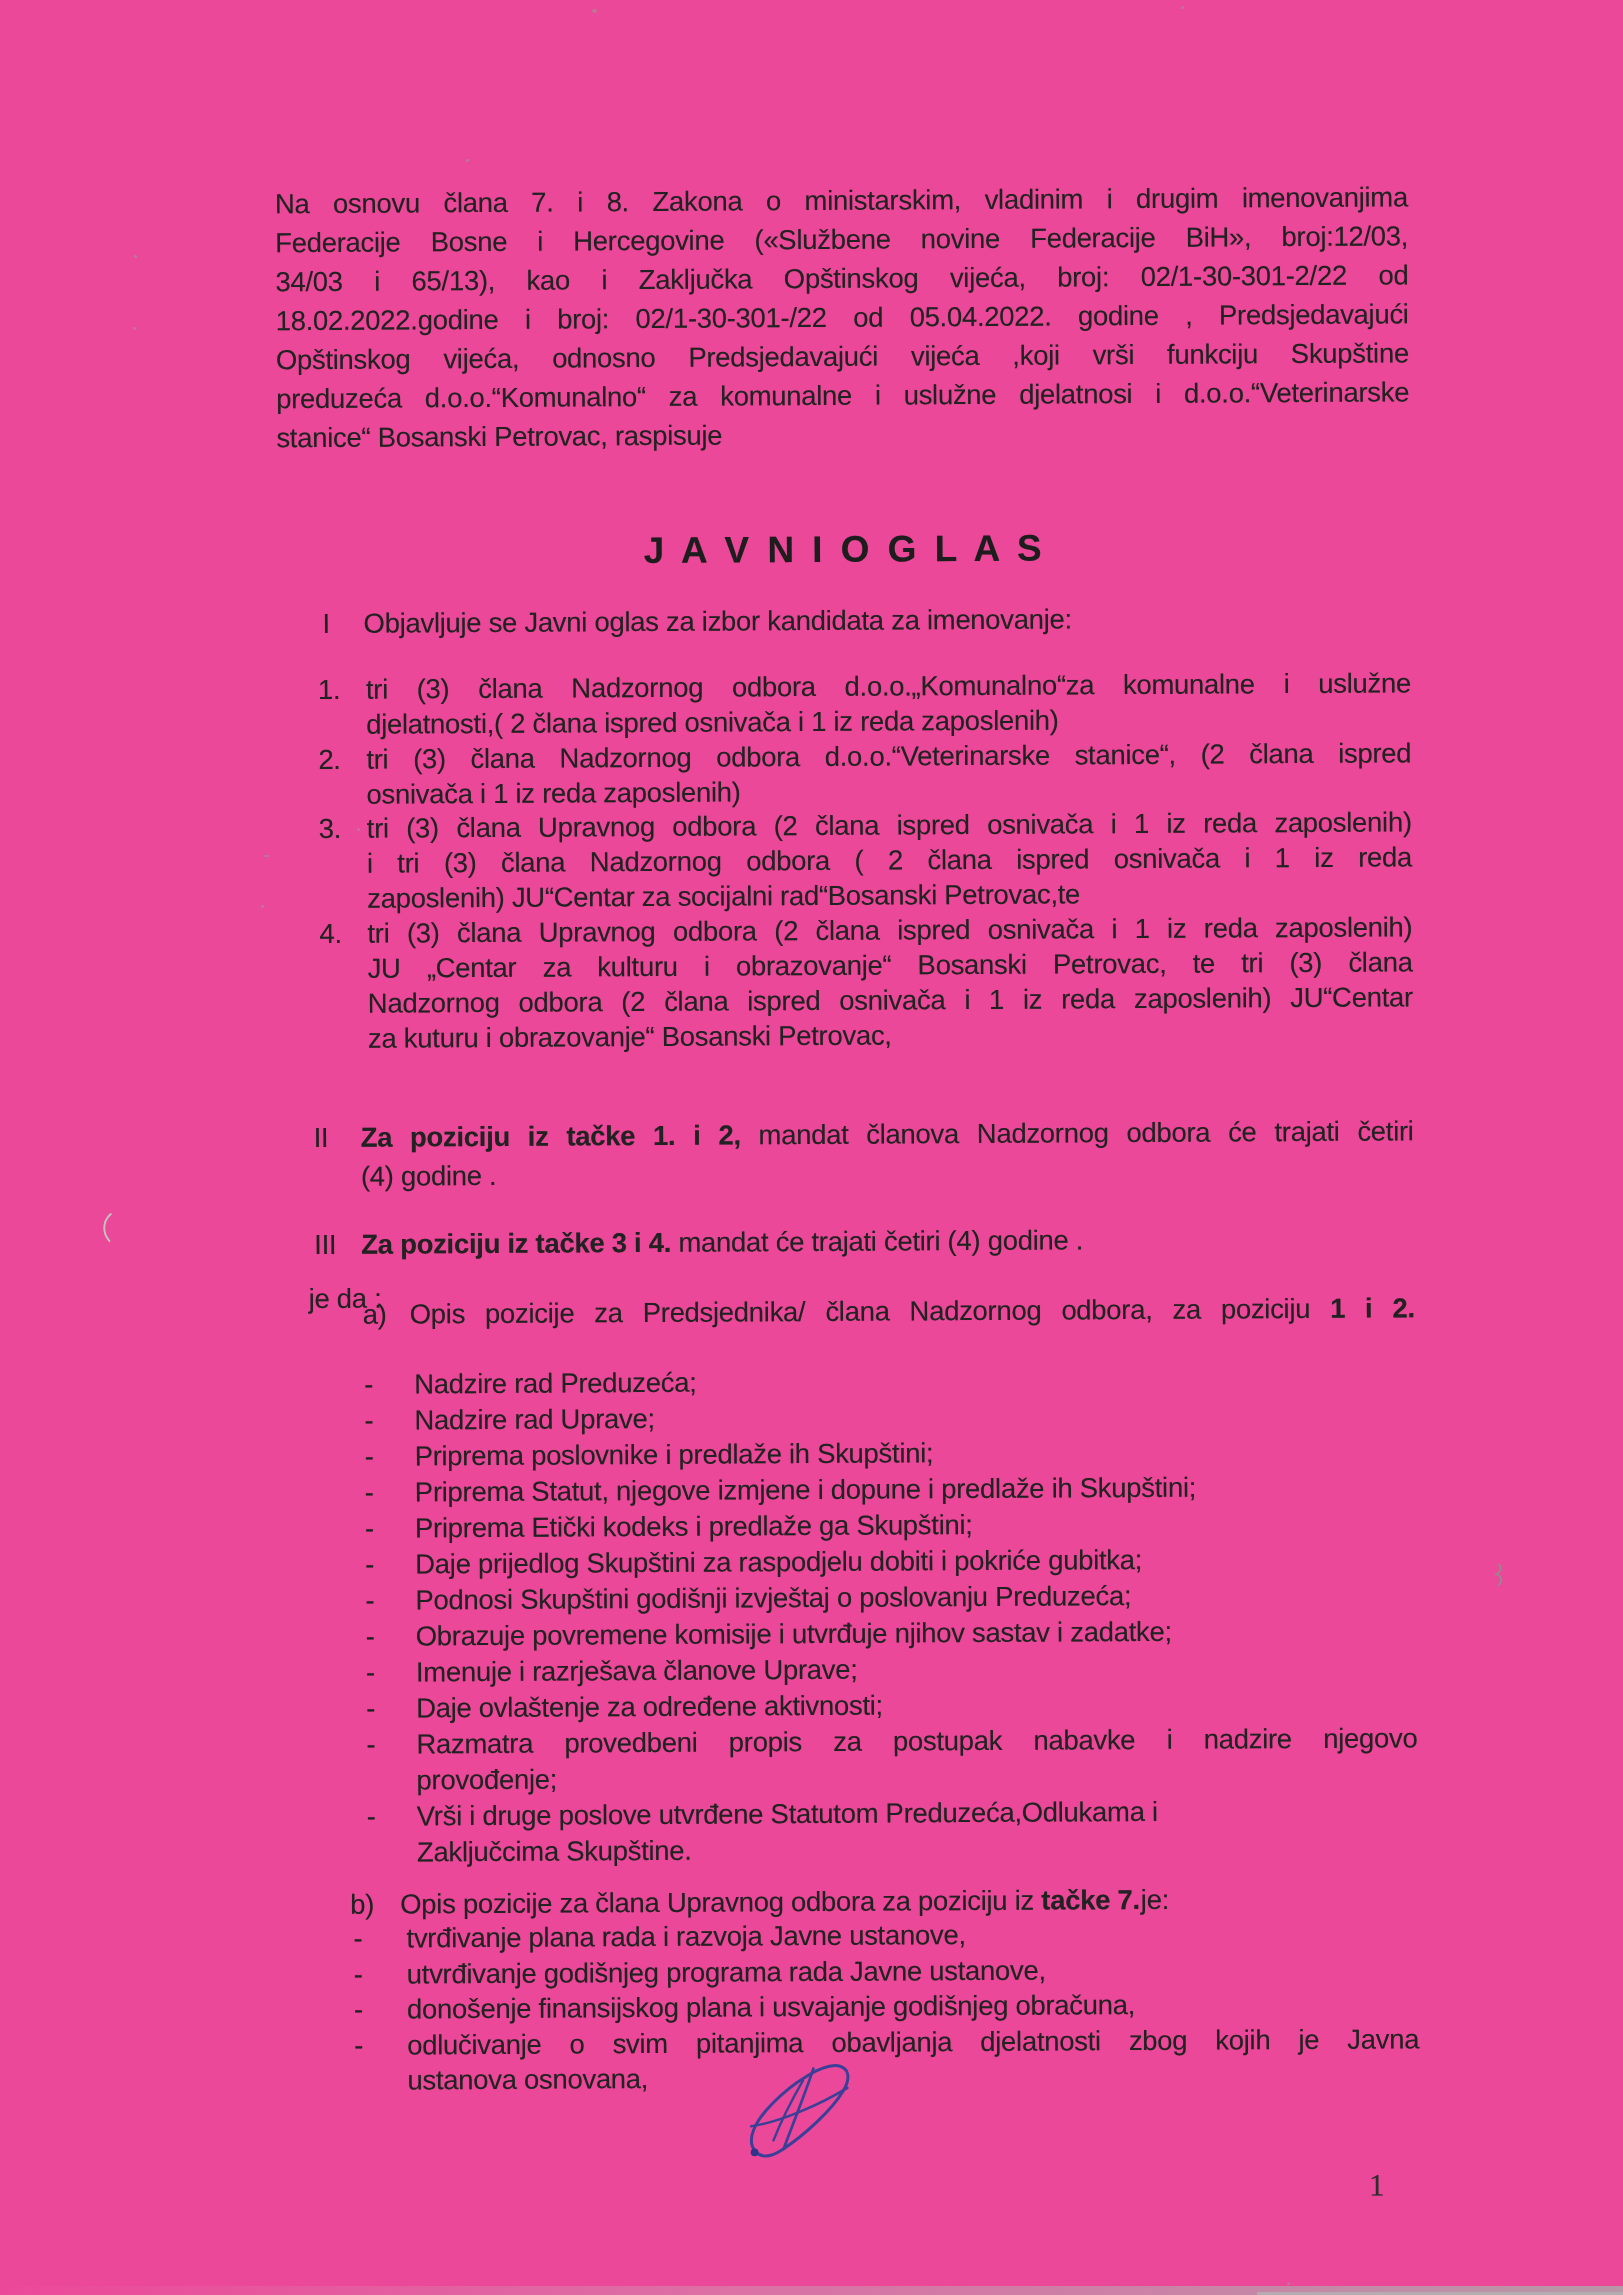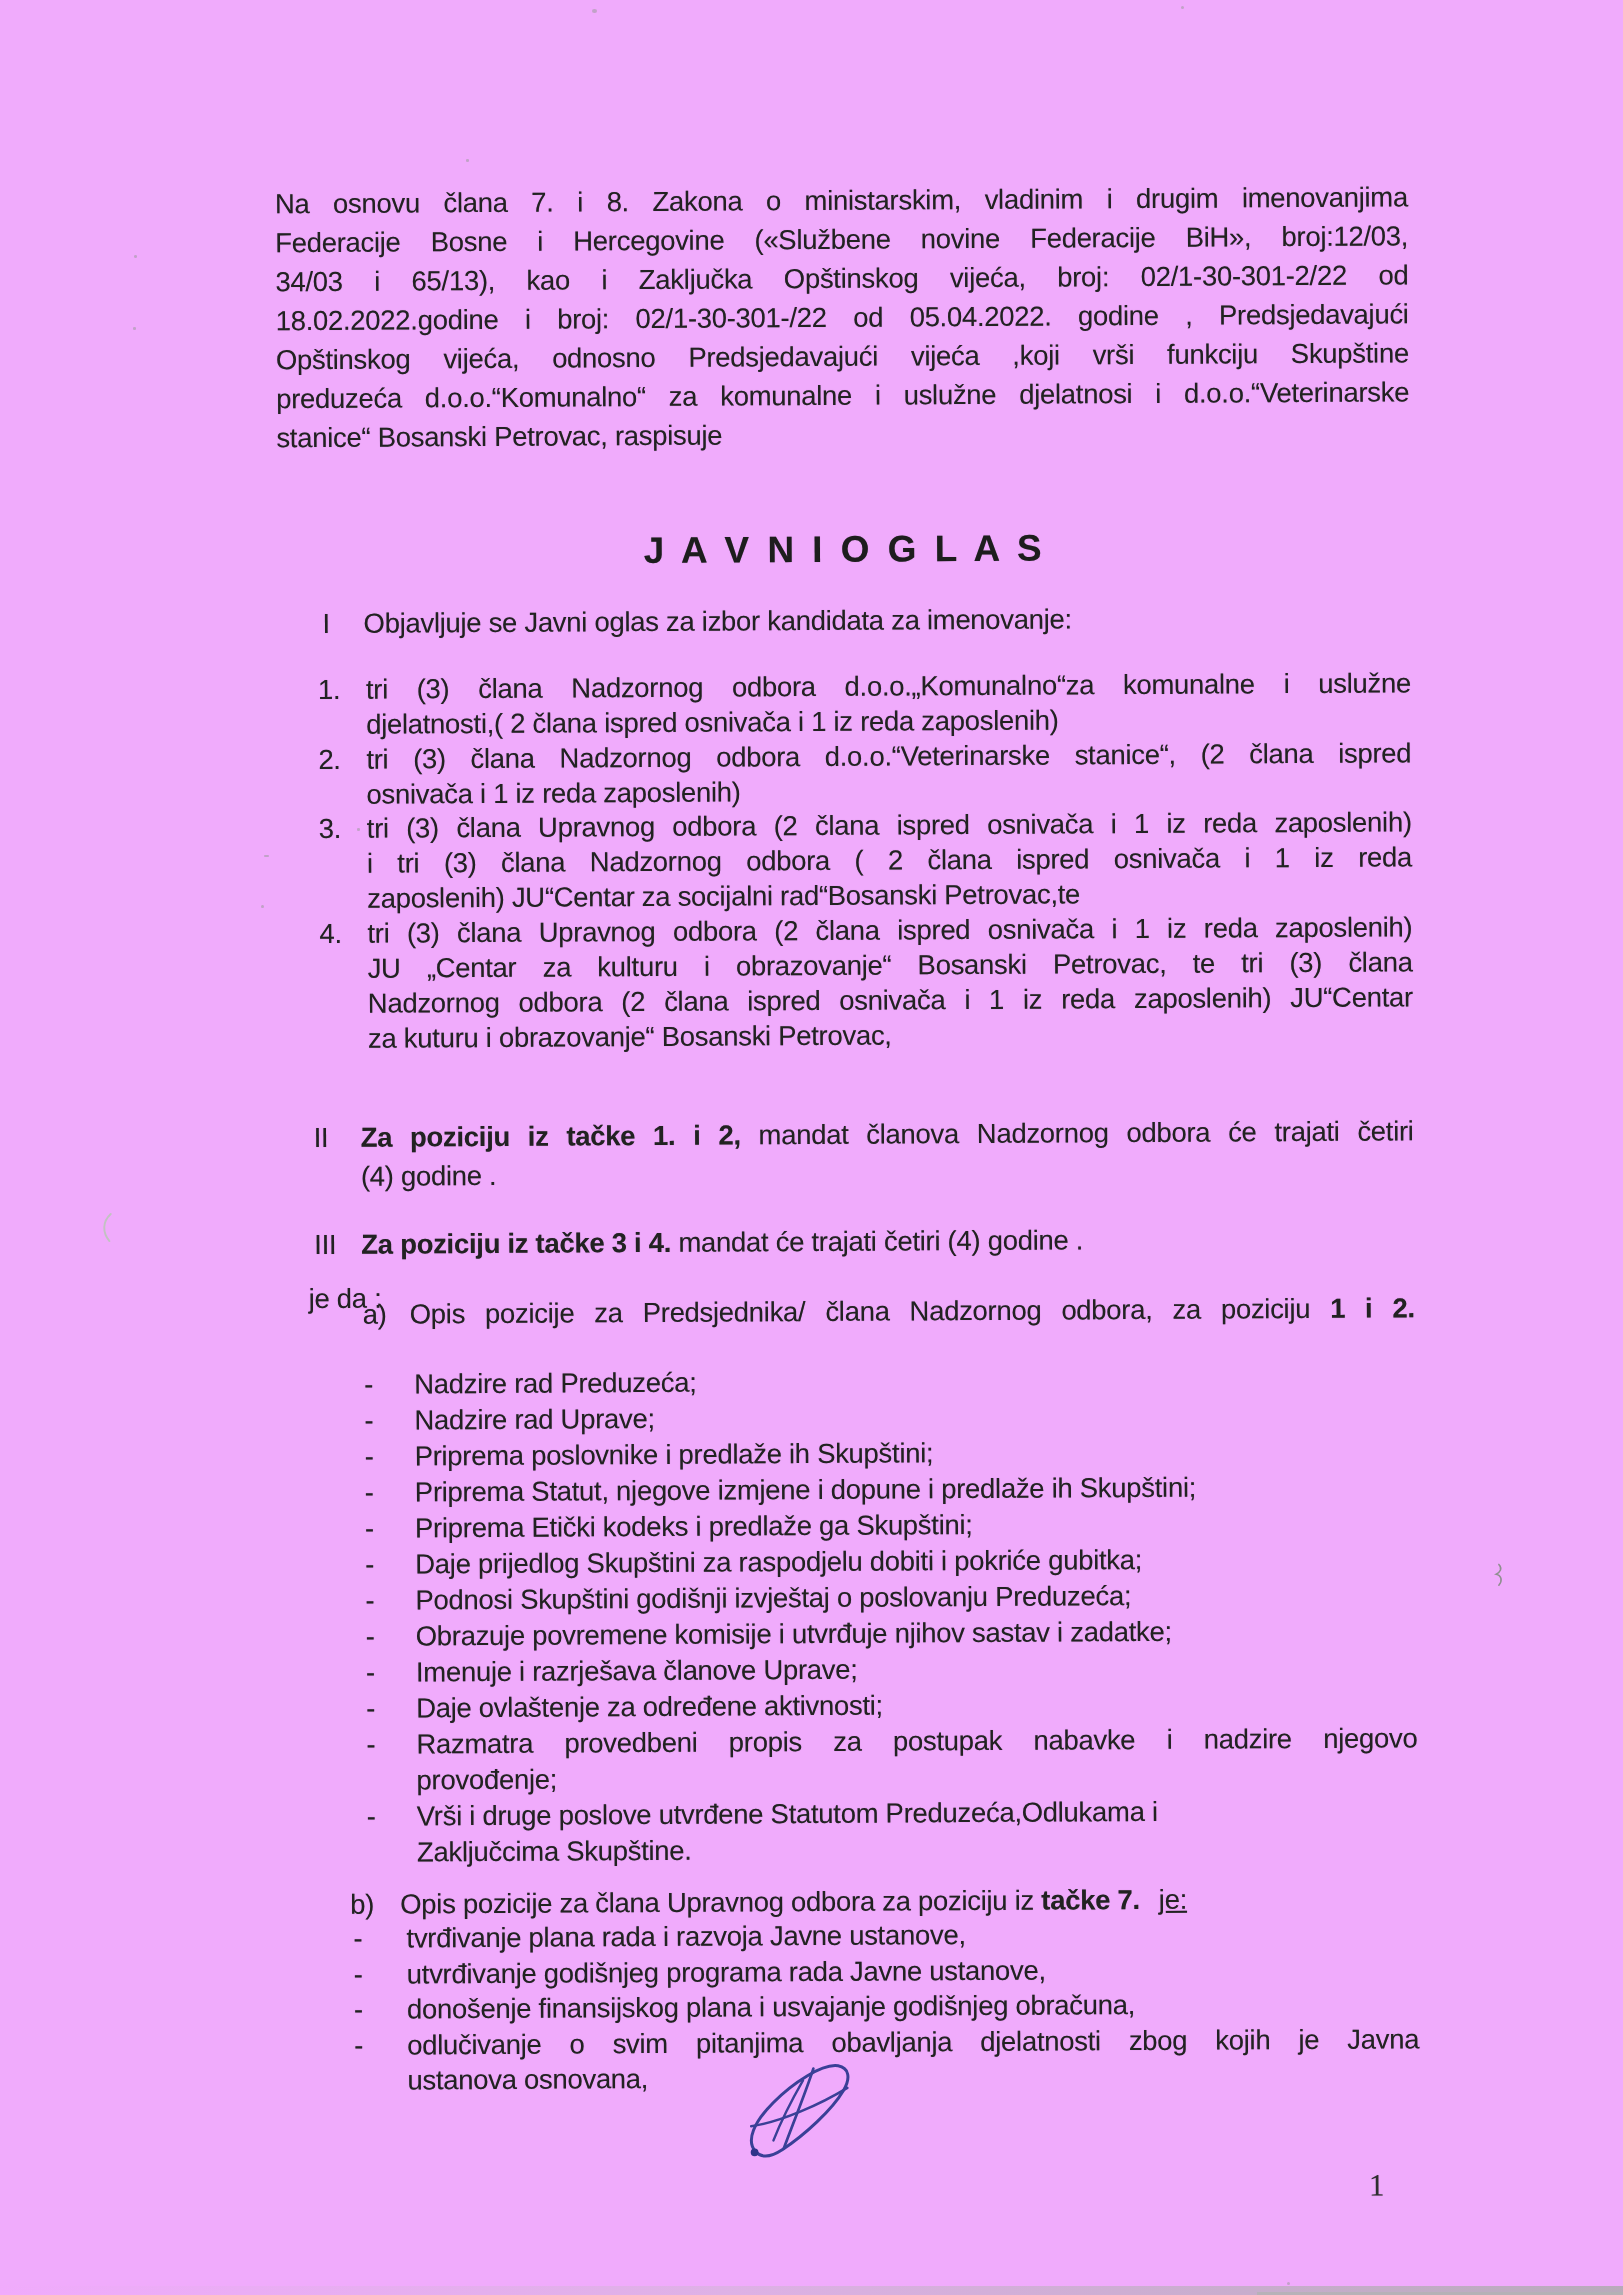--- a/index.html
+++ b/index.html
@@ -1,19 +1,19 @@
 <!DOCTYPE html>
 <html style="font-size:10.5px"><head>
 <meta charset="utf-8">
 <style>
   html,body{margin:0;padding:0;background:#9a9a9a;}
   #page{
     position:relative;
     width:1623px;height:2295px;
-    background:#f0abfc;
+    background:#ec4899;
     overflow:hidden;
     font-family:"Liberation Sans", sans-serif;
     color:#222;
   }
   #content{
     position:absolute;inset:0;
     transform:rotate(-0.35deg);
     transform-origin:50% 45%;
     text-shadow:0 0 0.7px rgba(40,40,40,.38);
   }
@@ -44,21 +44,21 @@
   #aline1{left:408px;top:1295px;width:1005px;line-height:34px;}
   #jeda{left:307px;top:1279px;line-height:34px;}
   .aitem{left:412px;width:1001px;line-height:36px;}
   .aitem .dash{position:absolute;left:-50px;top:0;}
   #a0{top:1364px;} #a1{top:1400px;} #a2{top:1436px;} #a3{top:1472px;} #a4{top:1508px;}
   #a5{top:1544px;} #a6{top:1580px;} #a7{top:1616px;} #a8{top:1652px;} #a9{top:1688px;}
   #a10{top:1724px;} #a11{top:1796px;}
   
   #bline{left:345px;top:1885px;line-height:34px;white-space:nowrap;}
   #bline .txt{margin-left:26px;}
-  #bline .post{margin-left:19px;text-decoration:underline;}
+  #bline .post{margin-left:1px;}
   .bitem{left:401px;width:1012px;line-height:35px;}
   .bitem .dash{position:absolute;left:-53px;top:0;}
   #b0{top:1918px;} #b1{top:1954px;} #b2{top:1989px;} #b3{top:2025px;}
   
   #pagenum{left:1362px;top:2171px;font-family:"Liberation Serif", serif;font-size:31px;color:#2e2e2e;}
   
   .speck{position:absolute;border-radius:50%;background:#9a9a9a;opacity:.55;}
   #bottomshadow{position:absolute;left:0;bottom:0;width:1623px;height:9.2px;
     background:linear-gradient(to right, rgba(195,195,195,0) 0%, rgba(188,188,188,.35) 45%, rgba(170,170,170,.8) 100%);}
   #bottomline{position:absolute;right:0;bottom:0;width:366px;height:3.3px;background:#b3b3b3;opacity:.8;}

